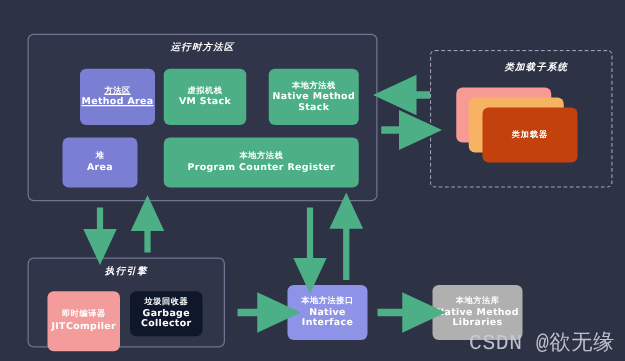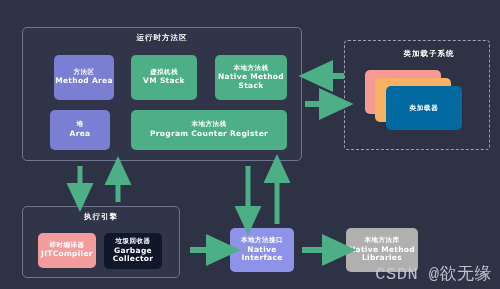--- a/index.html
+++ b/index.html
@@ -57,38 +57,39 @@
     background: #313549;
   }
   .panel-title {
     position: absolute;
     left: 0; right: 0;
     text-align: center;
     color: #ffffff;
     font-size: 7.5px;
     font-weight: bold;
     letter-spacing: 1px;
+    font-style: italic;
   }
   .panel-dashed {
     position: absolute;
     border: 1px dashed #9aa0b8;
     border-radius: 4px;
     background: transparent;
   }
 
   
   .c-purple  { background: #7b7fd4; }
   .c-purple2 { background: #8f93e8; }
   .c-green   { background: #4caf86; }
   .c-pink    { background: #f49b9b; }
   .c-orange  { background: #0f172a; }
   .c-gray    { background: #b0b0b0; color:#ffffff; }
   .c-cardpink   { background: #f79a93; }
   .c-cardorange { background: #f7b263; }
-  .c-cardgreen  { background: #0369a1; }
+  .c-cardgreen  { background: #c2410c; }
   .txt-white { color: #ffffff; }
 
   
   #arrows {
     position: absolute;
     left: 0; top: 0;
     width: 500px; height: 289px;
     pointer-events: none;
   }
 
@@ -123,21 +124,21 @@
 </style>
 </head>
 <body>
 
 <div id="canvas">
 
   <div class="panel" style="left:22px; top:27px; width:280px; height:134px;">
   </div>
   <div class="panel-title" style="left:22px; top:33px; width:280px;">运行时方法区</div>
 
-  <div class="box c-purple" style="left:54px; top:55px; width:60px; height:45px;">
+  <div class="box c-purple" style="left:64px; top:55px; width:60px; height:45px;text-decoration:underline;">
     <span class="cn txt-white">方法区</span>
     <span class="en txt-white">Method Area</span>
   </div>
 
   <div class="box c-green" style="left:215px; top:55px; width:72px; height:45px;">
     <span class="cn txt-white">本地方法栈</span>
     <span class="en txt-white">Native Method Stack</span>
   </div>
 
   <div class="box c-green" style="left:131px; top:55px; width:66px; height:45px;">
@@ -160,21 +161,21 @@
 
   <div class="card c-cardpink" style="left:365px; top:70px; width:76px; height:44px;"></div>
   <div class="card c-cardorange" style="left:375px; top:78px; width:76px; height:44px;"></div>
   <div class="card c-cardgreen" style="left:386px; top:86px; width:76px; height:44px;">
     <span class="card-label">类加载器</span>
   </div>
 
   <div class="panel" style="left:22px; top:206px; width:158px; height:72px;"></div>
   <div class="panel-title" style="left:22px; top:212px; width:158px;text-align:center;">执行引擎</div>
 
-  <div class="box c-pink" style="left:38px; top:233px; width:58px; height:35px;">
+  <div class="box c-pink" style="left:38px; top:233px; width:58px; height:48px;">
     <span class="cn txt-white">即时编译器</span>
     <span class="en txt-white">JITCompiler</span>
   </div>
 
   <div class="box c-orange" style="left:104px; top:233px; width:58px; height:36px;">
     <span class="cn txt-white">垃圾回收器</span>
     <span class="en txt-white">Garbage Collector</span>
   </div>
 
   <div class="box c-gray" style="left:346px; top:228px; width:72px; height:44px;">

